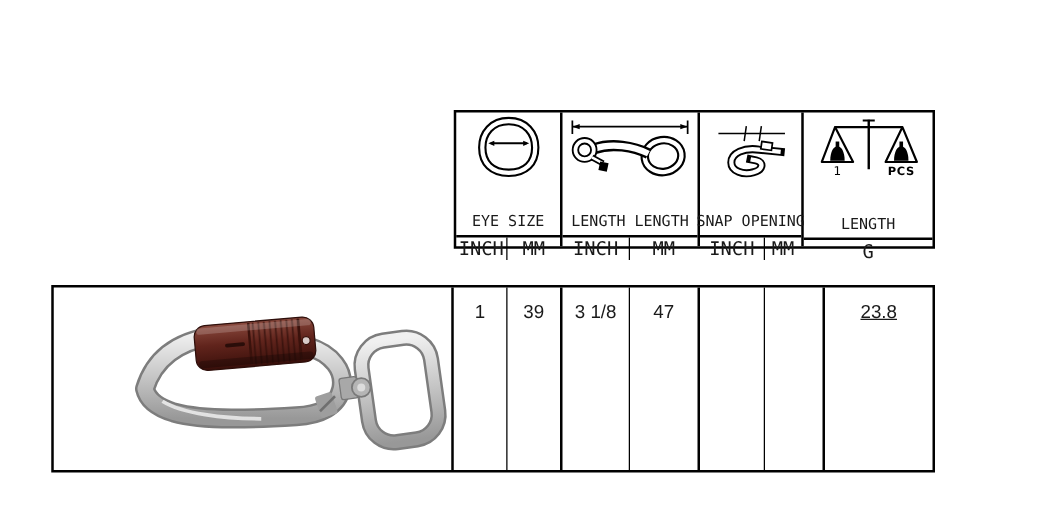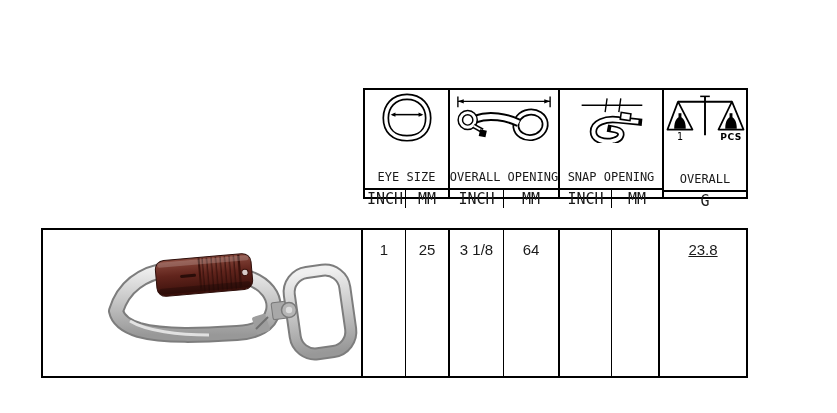--- a/index.html
+++ b/index.html
@@ -3,21 +3,21 @@
 <meta charset="utf-8">
 <style>
   html,body{margin:0;padding:0;background:#ffffff;}
   .canvas{position:relative;width:837px;height:413px;background:#ffffff;overflow:hidden;
           font-family:"Liberation Sans",sans-serif;color:#1a1a1a;}
 
   
   .header-table{position:absolute;left:363px;top:88px;width:385px;height:111px;
                 border:2px solid #000;box-sizing:border-box;display:flex;background:#fff;}
   .group{display:flex;flex-direction:column;box-sizing:border-box;}
-  .group.g1{width:85px;}.group.g2{width:110px;}.group.g3{width:104px;}.group.g4{flex:1;}
+  .group.g1{width:85px;}.group.g2{width:110px;}.group.g3{width:83px;}.group.g4{flex:1;}
   .group:not(:last-child){border-right:2px solid #000;}
   .icon-cell{flex:1;border-bottom:2px solid #000;display:flex;flex-direction:column;
              align-items:center;justify-content:flex-end;padding:3px 1px 4px;box-sizing:border-box;}
   .icon-box{flex:1;display:flex;align-items:center;justify-content:center;width:100%;}
   .group-label{font-family:"DejaVu Sans Mono",monospace;font-size:12px;line-height:13px;
                white-space:nowrap;letter-spacing:0;margin-top:28px;}
   .unit-row{height:24px;display:flex;}
   .unit-cell{display:flex;align-items:center;justify-content:center;box-sizing:border-box;
              font-family:"DejaVu Sans Mono",monospace;font-size:15px;}
   .g1 .unit-cell.u1{width:41px;border-right:1px solid #000;}
@@ -85,21 +85,21 @@
             </g>
             <path d="M24,26 C38,21 56,24 68,30" fill="none" stroke="#000" stroke-width="9"></path>
             <path d="M24,26 C38,21 56,24 68,30" fill="none" stroke="#fff" stroke-width="5"></path>
             <circle cx="16" cy="27" r="7.5" fill="none" stroke="#000" stroke-width="6"></circle>
             <circle cx="16" cy="27" r="7.5" fill="none" stroke="#fff" stroke-width="3"></circle>
             <path d="M22,33 L31,38" fill="none" stroke="#000" stroke-width="5"></path>
             <path d="M22,33 L31,38" fill="none" stroke="#fff" stroke-width="2"></path>
             <rect x="28" y="37" width="7" height="7" fill="#000" transform="rotate(12 31 40)"></rect>
           </svg>
         </div>
-        <div class="group-label">OVERALL OPENING</div>
+        <div class="group-label">LENGTH LENGTH</div>
       </div>
       <div class="unit-row">
         <div class="unit-cell u1">INCH</div>
         <div class="unit-cell u2">MM</div>
       </div>
     </div>
 
     <div class="group g3">
       <div class="icon-cell">
         <div class="icon-box">
@@ -130,21 +130,21 @@
             <polygon points="13,9 2,38 28,38" fill="#fff" stroke="#000" stroke-width="1.8" stroke-linejoin="round"></polygon>
             <polygon points="69,9 55,38 81,38" fill="#fff" stroke="#000" stroke-width="1.8" stroke-linejoin="round"></polygon>
             <rect x="13.5" y="21" width="3" height="5" fill="#000"></rect>
             <path d="M9,37 C9,29 12,25 15,25 C18,25 21,29 21,37 Z" fill="#000"></path>
             <rect x="66.5" y="21" width="3" height="5" fill="#000"></rect>
             <path d="M62,37 C62,29 65,25 68,25 C71,25 74,29 74,37 Z" fill="#000"></path>
             <text class="wi-text" x="15" y="49" font-size="10" text-anchor="middle">1</text>
             <text class="wi-text" x="68" y="49" font-size="9.5" font-weight="bold" letter-spacing="0.5" text-anchor="middle">PCS</text>
           </svg>
         </div>
-        <div class="group-label">OVERALL</div>
+        <div class="group-label">LENGTH</div>
       </div>
       <div class="unit-row">
         <div class="unit-cell single">G</div>
       </div>
     </div>
   </div>
 
   <div class="data-table">
 
     <div class="image-cell">
@@ -195,21 +195,21 @@
           <line x1="196" y1="27" x2="196" y2="61" stroke="#3a120c" stroke-width="2"></line>
           <rect x="136" y="42" width="16" height="3" rx="1.5" fill="#2a0d09"></rect>
           <circle cx="201" cy="45" r="3.2" fill="#d8cbc8" stroke="#3a120c" stroke-width="1"></circle>
           <rect x="114" y="28" width="92" height="5" rx="2.5" fill="#ffffff" opacity="0.18"></rect>
           <rect x="114" y="54" width="92" height="6" rx="3" fill="#000000" opacity="0.25"></rect>
         </g>
       </svg>
     </div>
 
     <div class="data-cell c1">1</div>
-    <div class="data-cell c2">25</div>
+    <div class="data-cell c2">39</div>
     <div class="data-cell c3">3 1/8</div>
-    <div class="data-cell c4">64</div>
+    <div class="data-cell c4">47</div>
     <div class="data-cell c5"></div>
     <div class="data-cell c6"></div>
     <div class="data-cell c7">23.8</div>
   </div>
 
 </div>
 
 </body></html>

